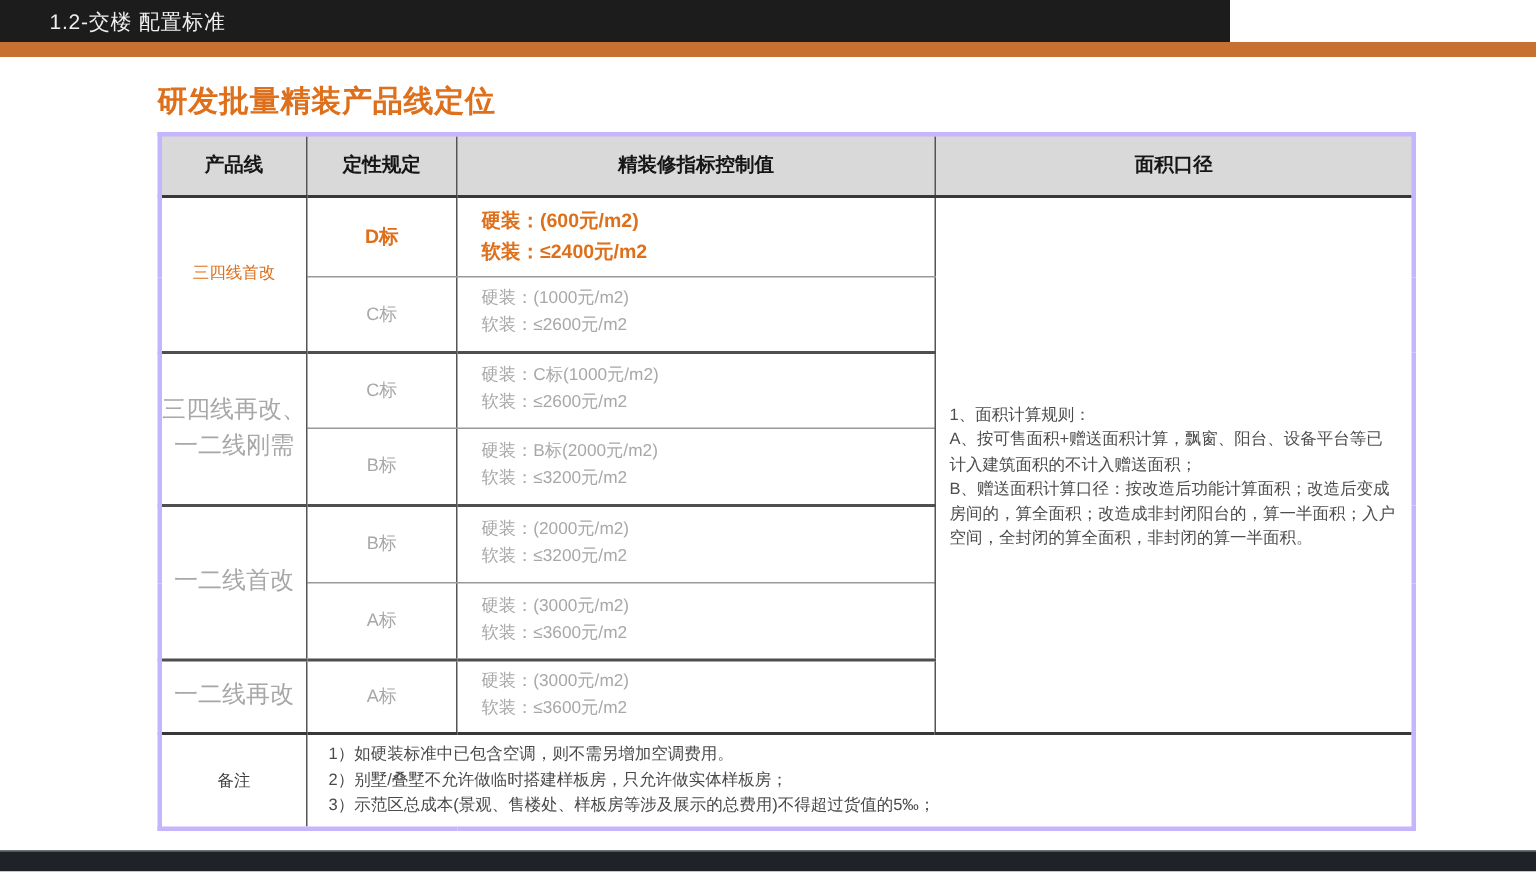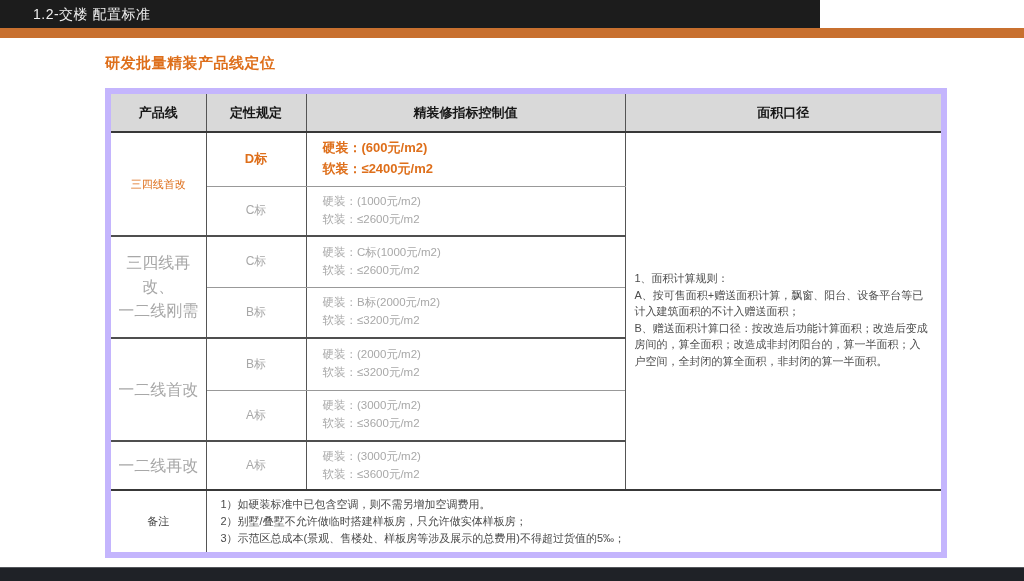--- a/index.html
+++ b/index.html
@@ -16,29 +16,29 @@
     font-size:14px;line-height:28px;
   }
   .topbar .crumb{padding-left:33px;letter-spacing:.5px;}
   .stripe{
     position:absolute;left:0;top:28px;width:1024px;height:10px;
     background:#C8702F;
   }
   
   .slide-title{
     position:absolute;left:105px;top:54px;
-    font-size:15px;font-weight:bold;color:#DE6F1B;letter-spacing:.5px;
+    font-size:20px;font-weight:bold;color:#DE6F1B;letter-spacing:.5px;
   }
   
   table.spec-table{
     position:absolute;left:105px;top:88px;
     width:836px;border-collapse:collapse;table-layout:fixed;
     background:#fff;
   }
-  table.spec-table{border:6px solid #c4b5fd;}
+  table.spec-table{border:3px solid #c4b5fd;}
   .spec-table th,.spec-table td{
     border-left:1px solid #555;border-right:1px solid #555;
     padding:0;vertical-align:middle;
   }
   .spec-table th{
     background:#D9D9D9;color:#161616;
     font-size:13px;font-weight:bold;text-align:center;
     border-bottom:2px solid #383838;
   }
   tr.r-thin  > .bb{border-bottom:1px solid #999;}

